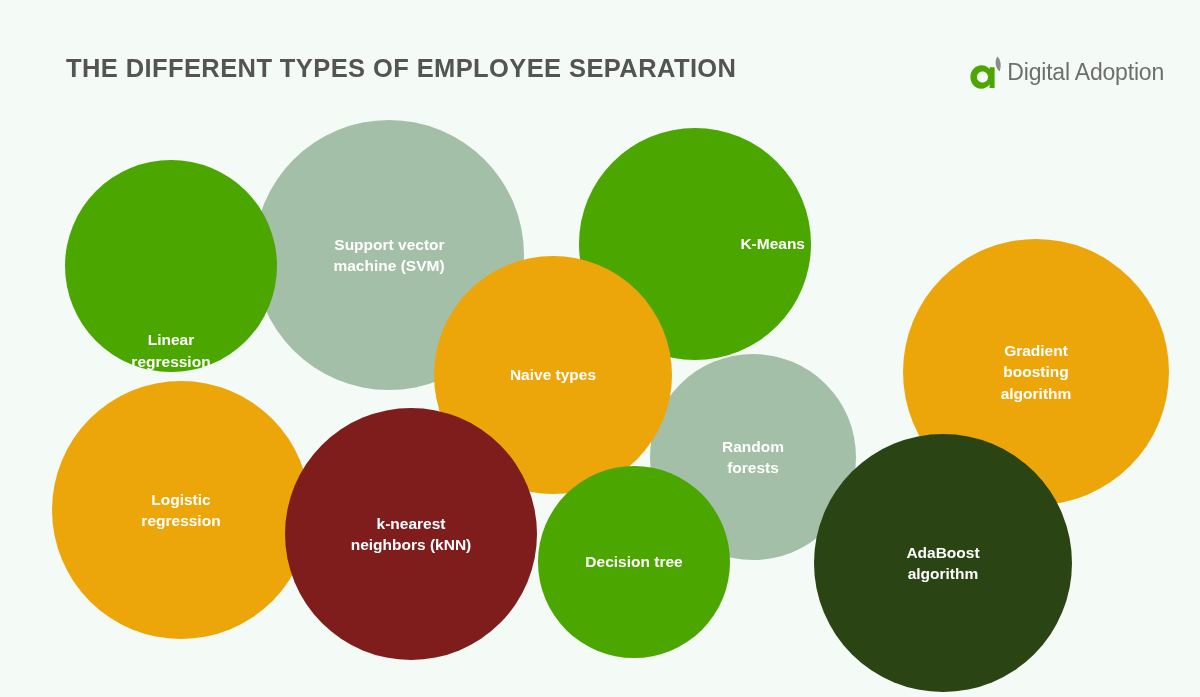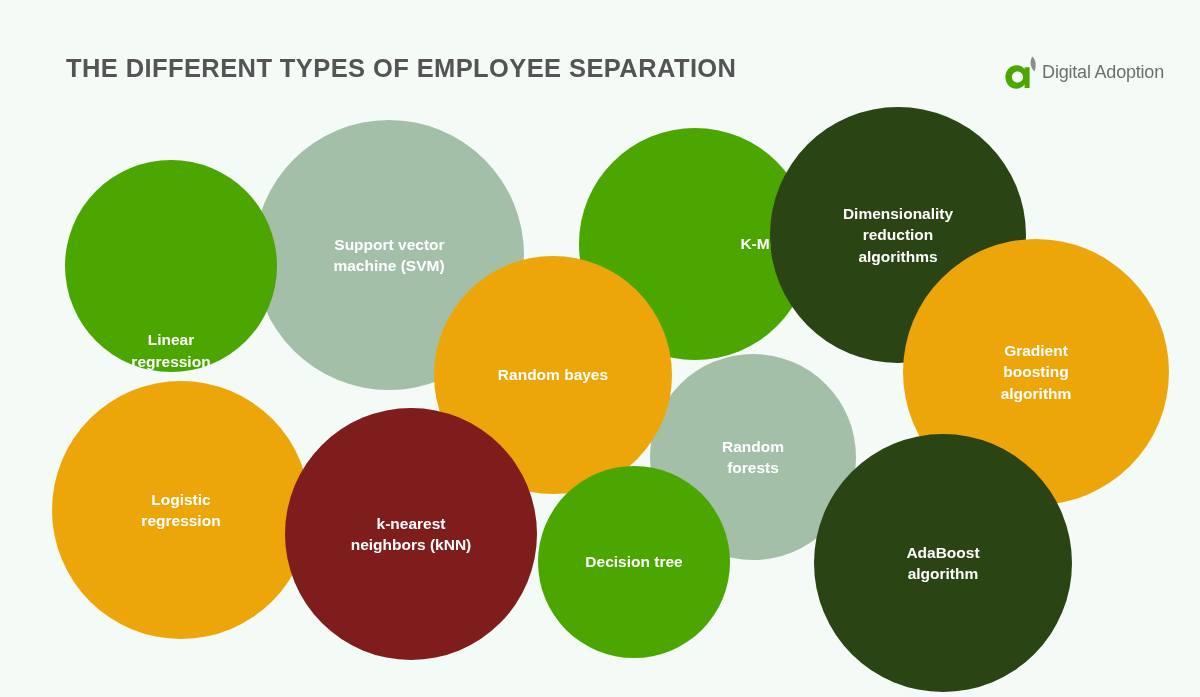--- a/index.html
+++ b/index.html
@@ -47,21 +47,21 @@
     display: flex;
     align-items: center;
     height: 44px;
   }
   #brand-mark {
     width: 36px;
     height: 38px;
     display: block;
   }
   #brand-text {
-    font-size: 18px;
+    font-size: 23px;
     color: #6E6E6E;
     letter-spacing: -0.2px;
     margin-left: 1px;
     white-space: nowrap;
   }
 
   
   #bubble-cloud {
     position: absolute;
     left: 0;
@@ -117,32 +117,27 @@
         <div class="bubble-label">Linear
 regression</div>
       </div>
       <div class="bubble" style="left: 254px; top: 120px; width: 270px; height: 270px; background: rgb(163, 191, 168); z-index: 3;">
         <div class="bubble-label align-left">Support vector
 machine (SVM)</div>
       </div>
       <div class="bubble" style="left: 579px; top: 128px; width: 232px; height: 232px; background: rgb(76, 166, 0); z-index: 4; justify-content: flex-end;">
         <div class="bubble-label">K-Means</div>
       </div>
-      <div class="bubble" style="left: 770px; top: 107px; width: 256px; height: 256px; background: rgb(42, 68, 20); z-index: 5;">
-        <div class="bubble-label">Dimensionality
-reduction
-algorithms</div>
-      </div>
       <div class="bubble" style="left: 903px; top: 239px; width: 266px; height: 266px; background: rgb(237, 166, 10); z-index: 6;">
         <div class="bubble-label">Gradient
 boosting
 algorithm</div>
       </div>
       <div class="bubble" style="left: 434px; top: 256px; width: 238px; height: 238px; background: rgb(237, 166, 10); z-index: 6;">
-        <div class="bubble-label">Random bayes</div>
+        <div class="bubble-label">Naive types</div>
       </div>
       <div class="bubble" style="left: 650px; top: 354px; width: 206px; height: 206px; background: rgb(163, 191, 168); z-index: 3;">
         <div class="bubble-label">Random
 forests</div>
       </div>
       <div class="bubble" style="left: 52px; top: 381px; width: 258px; height: 258px; background: rgb(237, 166, 10); z-index: 5;">
         <div class="bubble-label">Logistic
 regression</div>
       </div>
       <div class="bubble" style="left: 285px; top: 408px; width: 252px; height: 252px; background: #7f1d1d; z-index: 6;">

